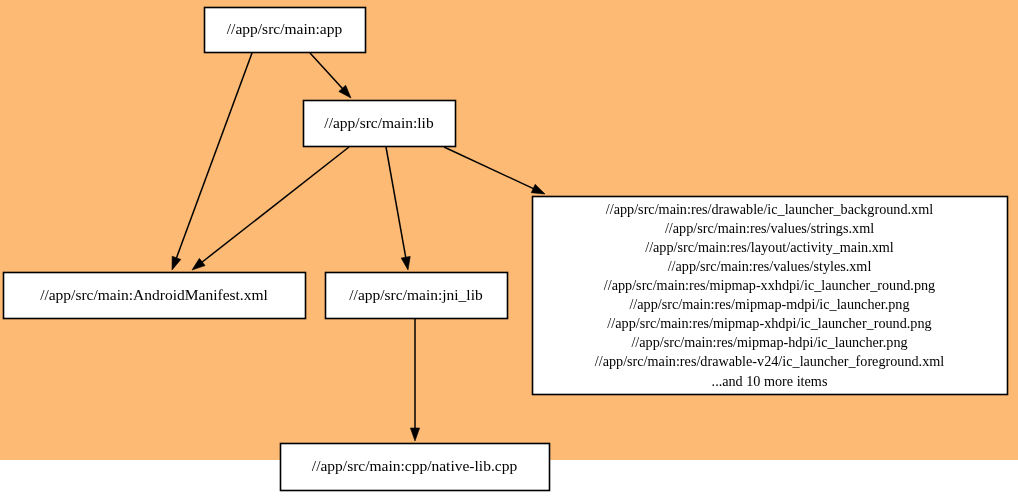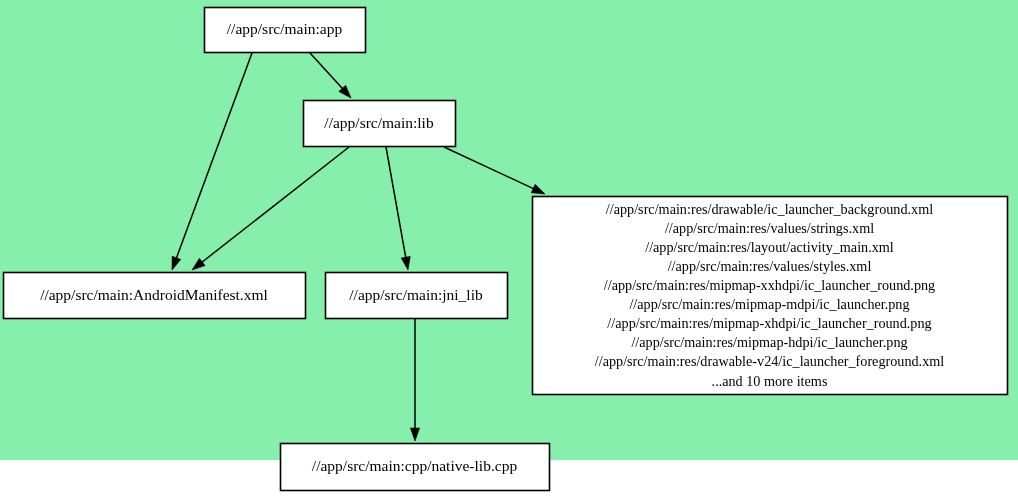--- a/index.html
+++ b/index.html
@@ -11,21 +11,21 @@
   body {
     width: 1018px;
     height: 496px;
     overflow: hidden;
     font-family: "Liberation Serif", "DejaVu Serif", serif;
   }
   #graph-root {
     position: relative;
     width: 1018px;
     height: 460px;
-    background: #86efac;
+    background: #fdba74;
   }
   svg#graph-svg {
     position: absolute;
     top: 0;
     left: 0;
     width: 1018px;
     height: 496px;
     display: block;
   }
   .node-box {

